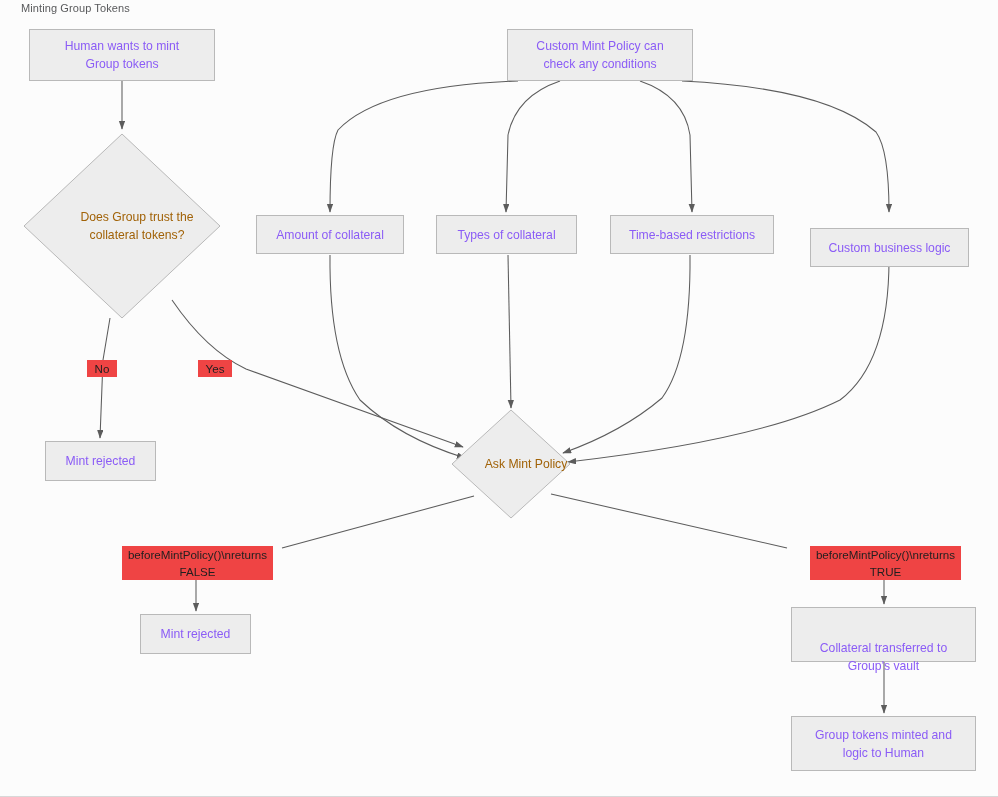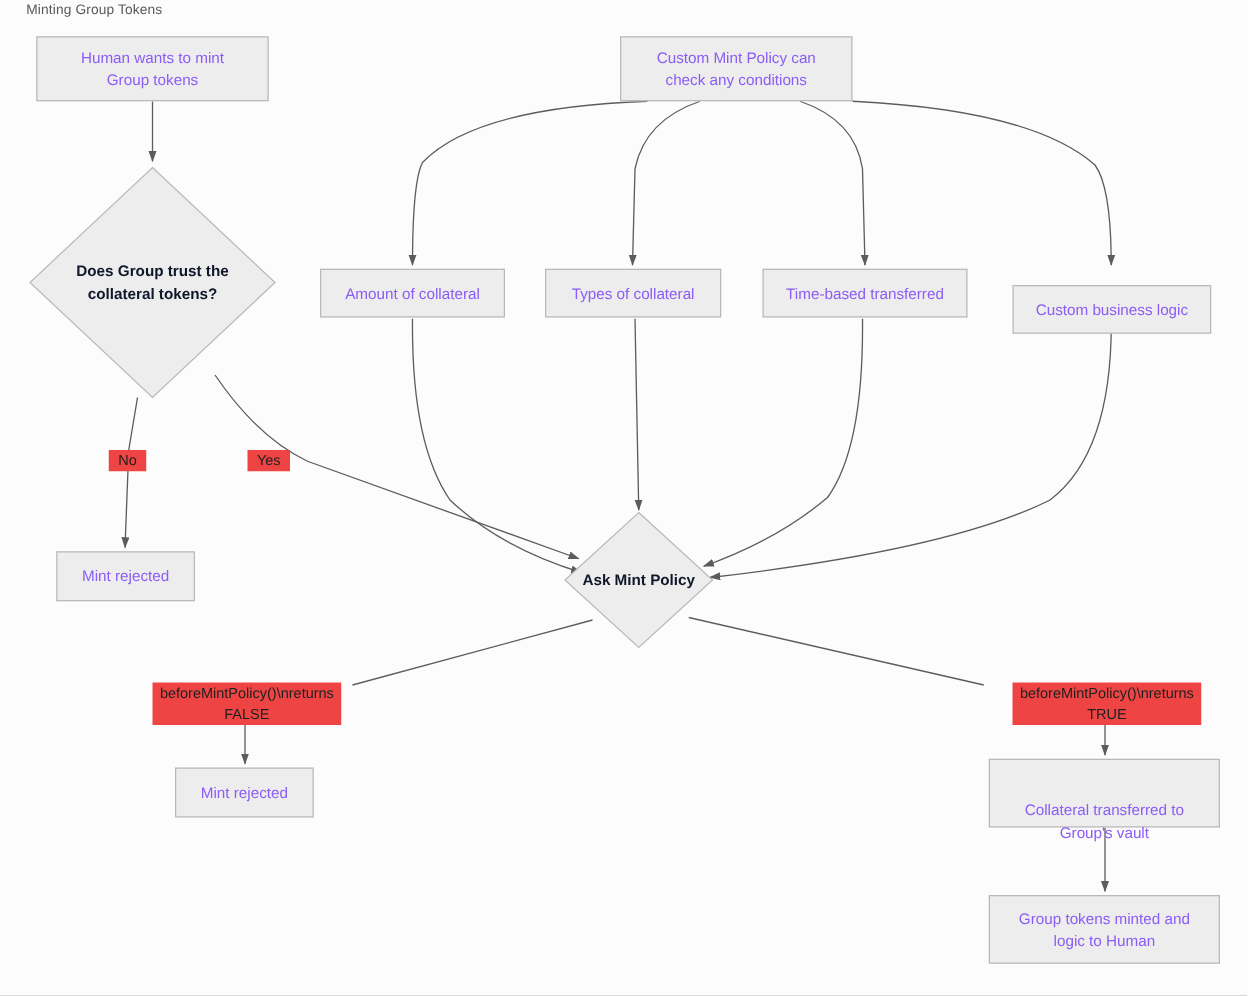--- a/index.html
+++ b/index.html
@@ -55,30 +55,29 @@
   .diamond-wrap {
     position: absolute;
     z-index: 2;
   }
   .diamond-wrap svg {
     position: absolute;
     left: 0; top: 0;
   }
   .diamond-label {
     position: absolute;
-    left: 0; top: 0;
+    left: 15px; top: 0;
     width: 100%; height: 100%;
     display: flex;
     align-items: center;
     justify-content: center;
     text-align: center;
     font-size: 12.2px;
     line-height: 18px;
-    color: #0f172a;
-    font-weight: bold;
+    color: #a16207;
   }
   .edge-label {
     position: absolute;
     background: #ef4444;
     color: #1f1f1f;
     font-size: 11.6px;
     line-height: 17px;
     text-align: center;
     z-index: 3;
     white-space: pre;
@@ -142,35 +141,35 @@
       <polygon points="99,1 197,93 99,185 1,93" fill="#ededed" stroke="#b9b9b9" stroke-width="1"></polygon>
     </svg>
     <div class="diamond-label" style="white-space: pre;">Does Group trust the
 collateral tokens?</div>
   </div>
 
   <div class="node" style="left:45px; top:441px; width:111px; height:40px;">
     <span>Mint rejected</span>
   </div>
 
-  <div class="node" style="left:496px; top:29px; width:186px; height:52px;">
+  <div class="node" style="left:507px; top:29px; width:186px; height:52px;">
     <span style="white-space: pre;">Custom Mint Policy can
 check any conditions</span>
   </div>
 
   <div class="node" style="left:256px; top:215px; width:148px; height:39px;">
     <span>Amount of collateral</span>
   </div>
 
   <div class="node" style="left:436px; top:215px; width:141px; height:39px;">
     <span>Types of collateral</span>
   </div>
 
   <div class="node" style="left:610px; top:215px; width:164px; height:39px;">
-    <span>Time-based transferred</span>
+    <span>Time-based restrictions</span>
   </div>
 
   <div class="node" style="left:810px; top:215px; width:159px; height:39px;margin-top:13px;">
     <span>Custom business logic</span>
   </div>
 
   <div class="diamond-wrap" style="left:451px; top:409px; width:120px; height:110px;">
     <svg width="120" height="110" viewBox="0 0 120 110" xmlns="http://www.w3.org/2000/svg">
       <polygon points="60,1 119,55 60,109 1,55" fill="#ededed" stroke="#b9b9b9" stroke-width="1"></polygon>
     </svg>

